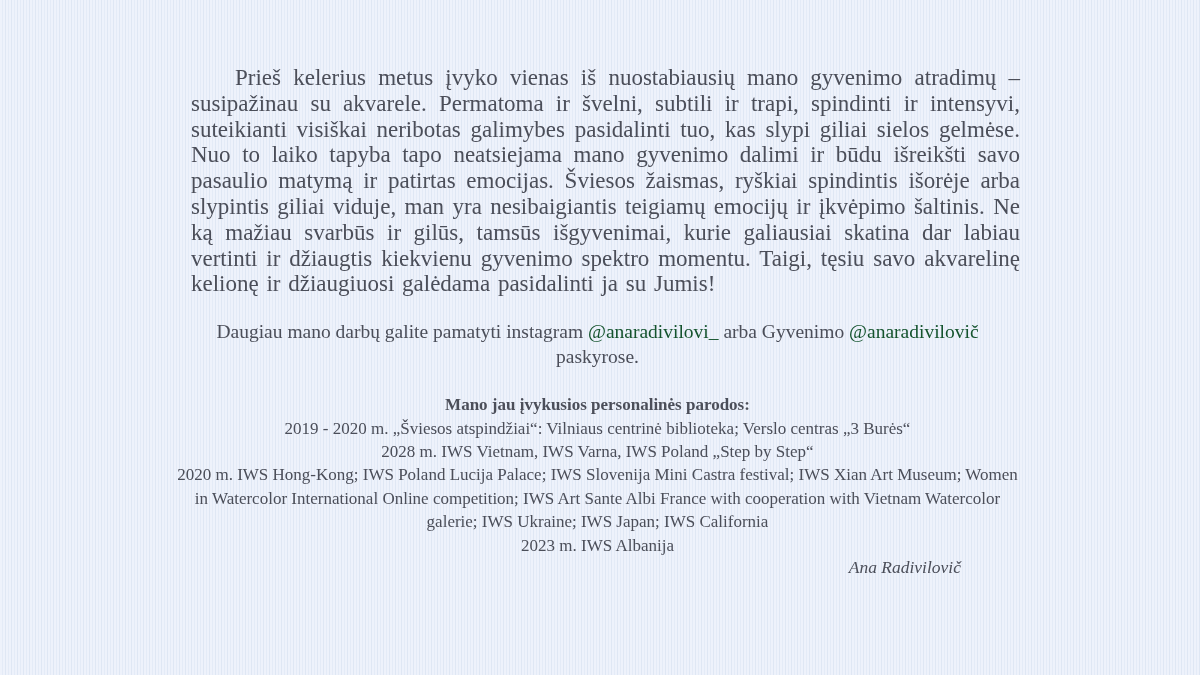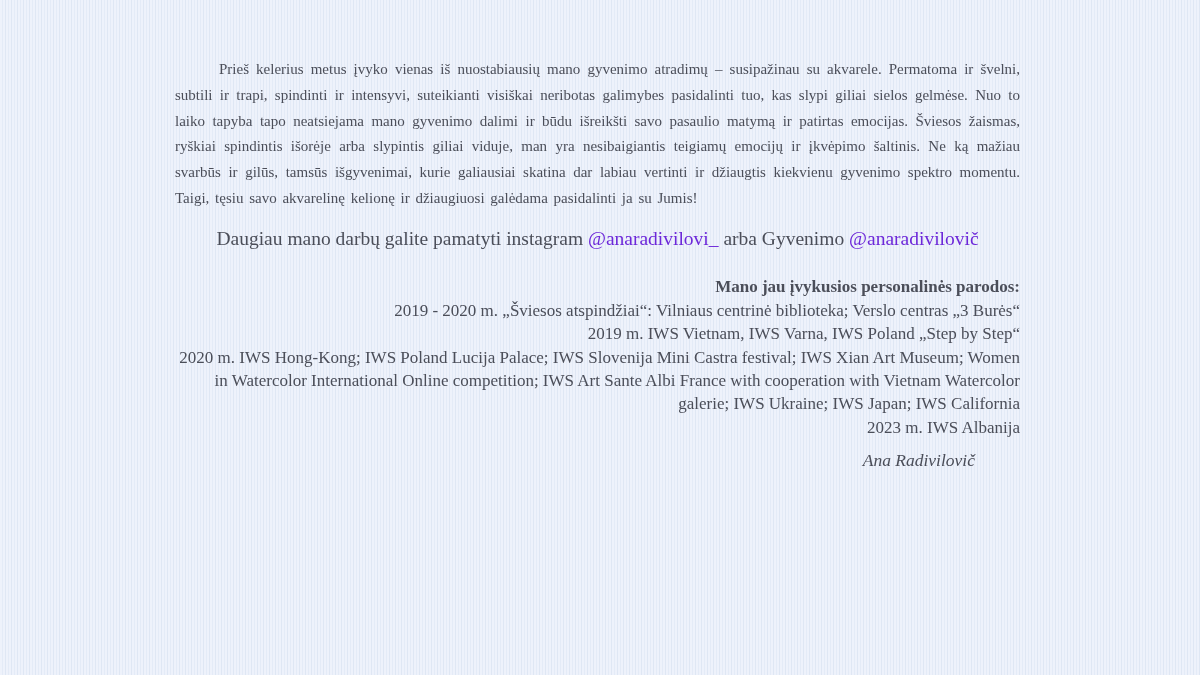--- a/index.html
+++ b/index.html
@@ -25,71 +25,72 @@
     width: 1200px;
     height: 675px;
   }
   .content {
     position: absolute;
     left: 175px;
     top: 42px;
     width: 845px;
   }
   .intro-paragraph {
-    font-size: 15px;
+    font-size: 23px;
     line-height: 25.8px;
     text-align: justify;
     text-indent: 44px;
     word-spacing: 2px;
+    padding-left: 16px;
   }
   .social-block {
     margin-top: 13px;
     text-align: center;
     font-size: 19.5px;
     line-height: 24.5px;
   }
   .handle {
-    color: #6d28d9;
+    color: #14532d;
     text-decoration: none;
     cursor: pointer;
   }
   .exhibitions {
     margin-top: 24px;
     font-size: 17px;
     line-height: 23.4px;
-    text-align: right;
+    text-align: center;
   }
   .exh-heading {
     font-weight: bold;
   }
   .signature {
-    margin-top: 11px;
-    padding-right: 45px;
+    padding-right: 59px;
     text-align: right;
     font-style: italic;
     font-size: 17.5px;
   }
 </style>
 </head>
 <body>
 
 <div class="page">
   <div class="content">
 
     <p class="intro-paragraph">Prieš kelerius metus įvyko vienas iš nuostabiausių mano gyvenimo atradimų – susipažinau su akvarele. Permatoma ir švelni, subtili ir trapi, spindinti ir intensyvi, suteikianti visiškai neribotas galimybes pasidalinti tuo, kas slypi giliai sielos gelmėse. Nuo to laiko tapyba tapo neatsiejama mano gyvenimo dalimi ir būdu išreikšti savo pasaulio matymą ir patirtas emocijas. Šviesos žaismas, ryškiai spindintis išorėje arba slypintis giliai viduje, man yra nesibaigiantis teigiamų emocijų ir įkvėpimo šaltinis. Ne ką mažiau svarbūs ir gilūs, tamsūs išgyvenimai, kurie galiausiai skatina dar labiau vertinti ir džiaugtis kiekvienu gyvenimo spektro momentu.  Taigi, tęsiu savo akvarelinę kelionę ir džiaugiuosi galėdama pasidalinti ja su Jumis!</p>
 
     <div class="social-block">
       <div><span>Daugiau mano darbų galite pamatyti instagram </span><span class="handle">@anaradivilovi_</span><span> arba Gyvenimo  </span><span class="handle">@anaradivilovič</span></div>
+      <div>paskyrose.</div>
     </div>
 
     <div class="exhibitions">
       <div class="exh-heading">Mano jau įvykusios personalinės parodos:</div>
       <div class="exh-item">2019 - 2020 m. „Šviesos atspindžiai“: Vilniaus centrinė biblioteka; Verslo centras „3 Burės“</div>
 
-      <div class="exh-item">2019 m. IWS Vietnam, IWS Varna, IWS Poland „Step by Step“</div>
+      <div class="exh-item">2028 m. IWS Vietnam, IWS Varna, IWS Poland „Step by Step“</div>
       <div class="exh-item">2020 m. IWS Hong-Kong; IWS Poland Lucija Palace; IWS Slovenija Mini Castra festival; IWS Xian Art Museum; Women in Watercolor International Online competition; IWS Art Sante Albi France with cooperation with Vietnam Watercolor galerie; IWS Ukraine; IWS Japan; IWS California</div>
       <div class="exh-item">2023 m. IWS Albanija</div>
     </div>
 
     <div class="signature">Ana Radivilovič</div>
 
   </div>
 </div>
 
 </body></html>

